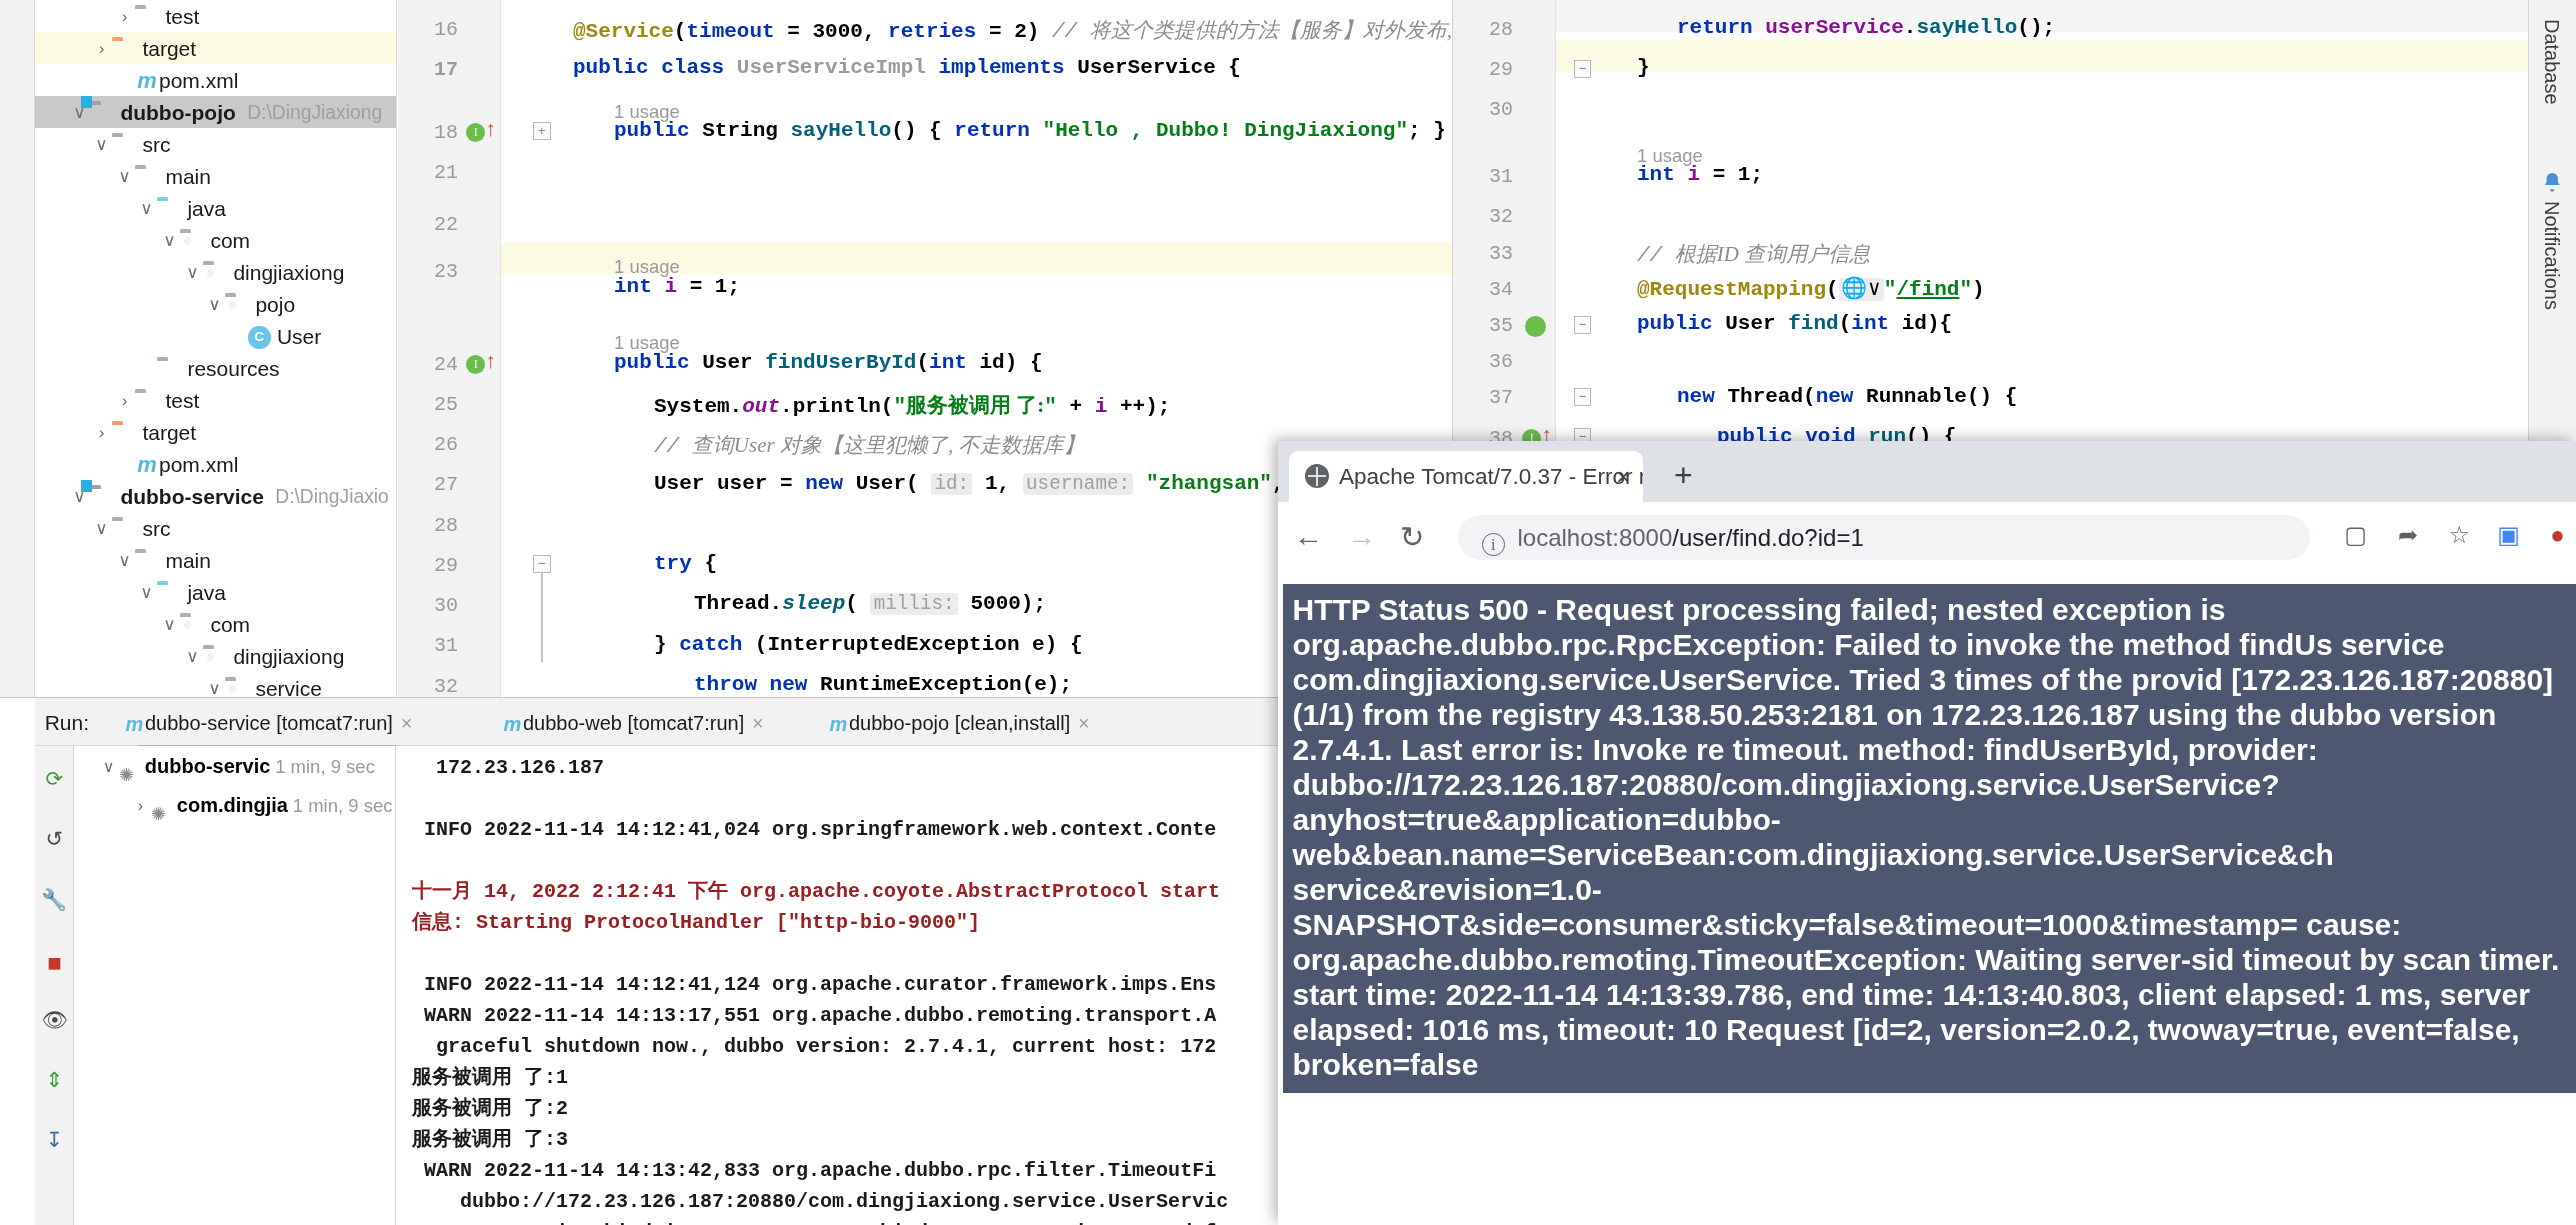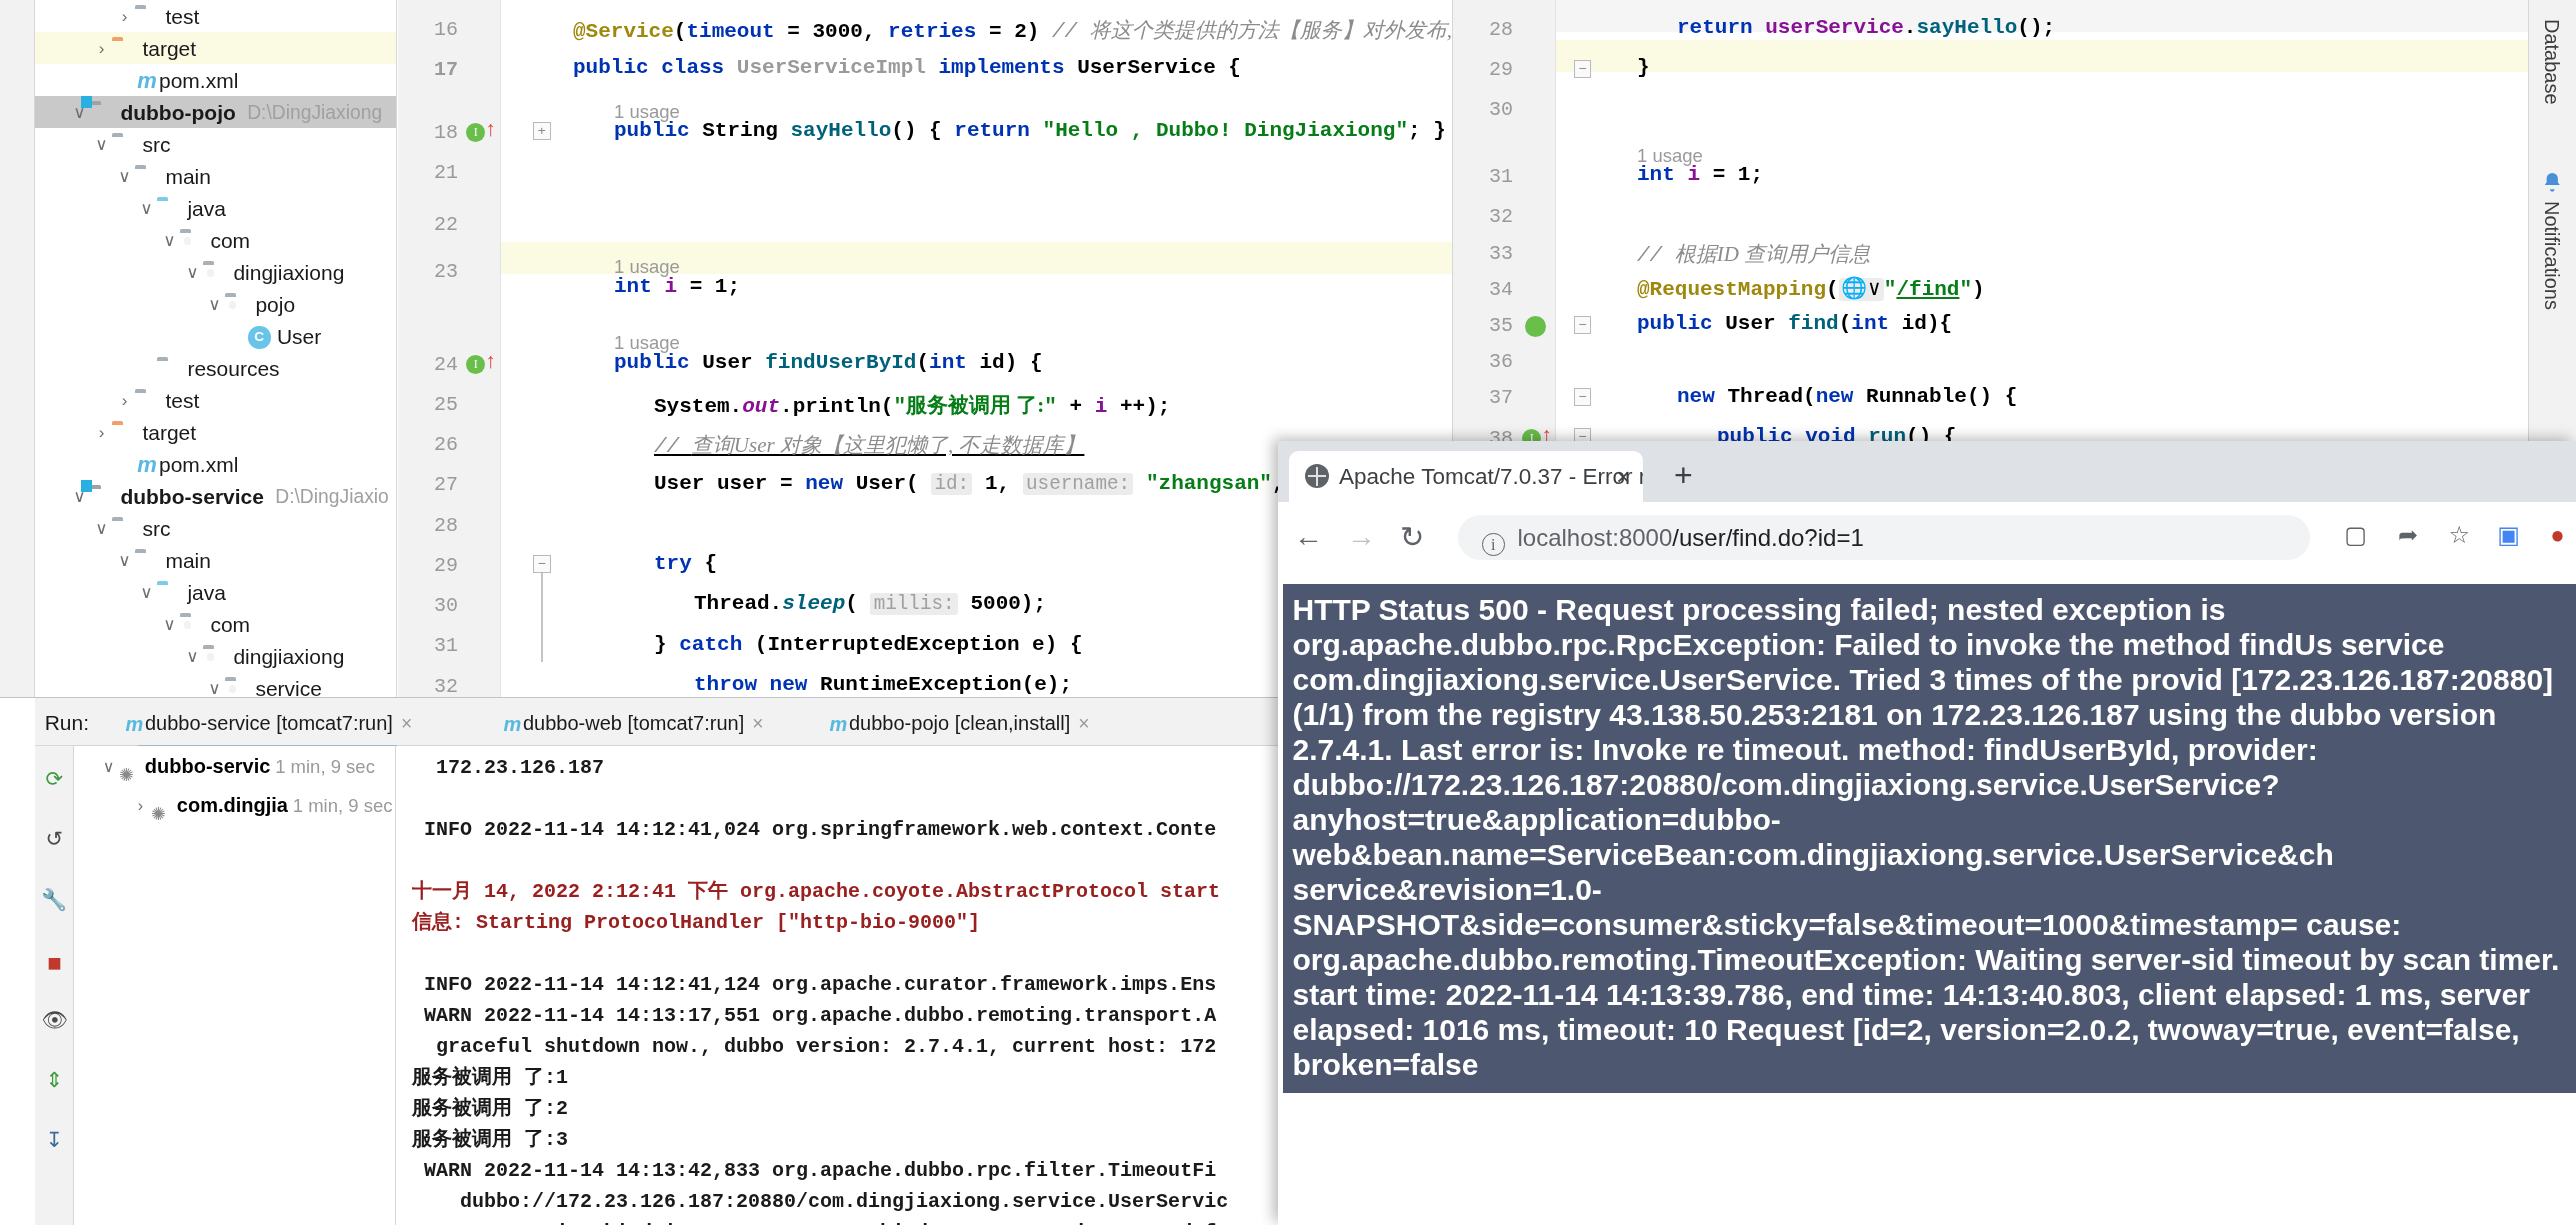--- a/index.html
+++ b/index.html
@@ -271,21 +271,21 @@
         <div class="code" style="left:113px; top:119px;"><span class="k">public</span> <span class="ty">String</span> <span class="me">sayHello</span><span class="ty">() { </span><span class="k">return</span> <span class="s">"Hello , Dubbo! DingJiaxiong"</span><span class="ty">; }</span></div>
 
         <div class="usage" style="left:113px; top:256px;">1 usage</div>
         <div class="code" style="left:113px; top:275px;"><span class="k">int</span> <span class="fi">i</span> <span class="ty">= </span><span class="n">1</span><span class="ty">;</span></div>
 
         <div class="usage" style="left:113px; top:332px;">1 usage</div>
         <div class="code" style="left:113px; top:351px;"><span class="k">public</span> <span class="ty">User </span><span class="me">findUserById</span><span class="ty">(</span><span class="k">int</span> <span class="ty">id) {</span></div>
 
         <div class="code" style="left:153px; top:391px;"><span class="ty">System.</span><span class="fi" style="font-style:italic;">out</span><span class="ty">.println(</span><span class="s">"</span><span class="s" style="font-family:'Liberation Serif',serif;">服务被调用 了:</span><span class="s">"</span><span class="ty"> + </span><span class="fi">i</span><span class="ty"> ++);</span></div>
 
-        <div class="code" style="left:153px; top:431px;text-decoration:underline;"><span class="cm">// </span><span class="cn">查询User 对象【这里犯懒了, 不走数据库】</span></div>
+        <div class="code" style="left:153px; top:431px;"><span class="cm">// </span><span class="cn">查询User 对象【这里犯懒了, 不走数据库】</span></div>
 
         <div class="code" style="left:153px; top:472px;"><span class="ty">User user = </span><span class="k">new</span> <span class="ty">User( </span><span class="hint hintbg">id:</span><span class="ty"> </span><span class="n">1</span><span class="ty">, </span><span class="hint hintbg">username:</span><span class="ty"> </span><span class="s">"zhangsan"</span><span class="ty">, </span><span class="hint hintbg">passwo</span></div>
 
         <div class="code" style="left:153px; top:552px;"><span class="k">try</span> <span class="ty">{</span></div>
         <div class="code" style="left:193px; top:592px;"><span class="ty">Thread.</span><span class="me" style="font-style:italic;">sleep</span><span class="ty">( </span><span class="hint hintbg">millis:</span><span class="ty"> </span><span class="n">5000</span><span class="ty">);</span></div>
         <div class="code" style="left:153px; top:633px;"><span class="ty">} </span><span class="k">catch</span> <span class="ty">(InterruptedException e) {</span></div>
         <div class="code" style="left:193px; top:673px;"><span class="k">throw new</span> <span class="ty">RuntimeException(e);</span></div>
 
       </div>
     </div>

